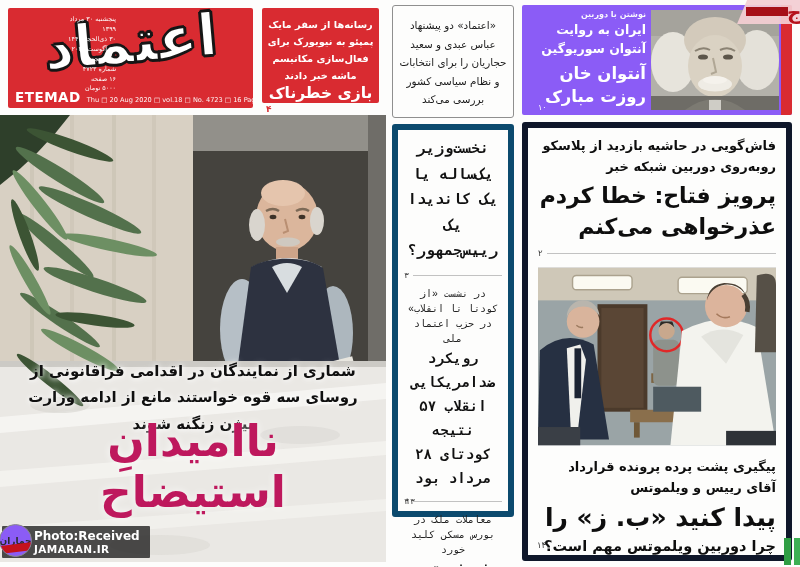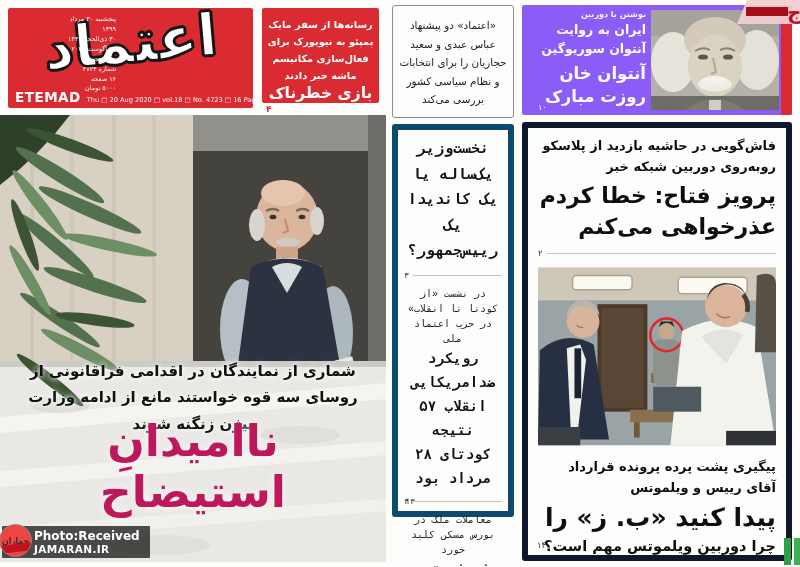--- a/index.html
+++ b/index.html
@@ -94,23 +94,23 @@
     text-shadow:0 0 8px rgba(255,255,255,.8);}
   .lead-deck{position:absolute;left:4%;width:92%;top:378px;direction:rtl;
     text-align:center;font-size:13.5px;font-weight:bold;line-height:1.85;color:#151515;
     text-shadow:0 0 5px #fff,0 0 9px #fff;}
   .watermark{position:absolute;left:2px;bottom:4px;display:flex;align-items:center;z-index:5;}
   .wm-bar{background:rgba(28,28,28,.78);padding:3px 10px 3px 32px;position:relative;
     color:#fff;border-radius:1px;}
   .wm-l1{font-size:12px;font-weight:bold;}
   .wm-l2{font-size:10.5px;font-weight:bold;letter-spacing:.4px;}
   .wm-logo{position:absolute;left:-3px;top:-2px;width:33px;height:33px;border-radius:50%;
-    background:#ef4444;border:1px solid #8a8a8a;overflow:hidden;
+    background:#8b5cf6;border:1px solid #8a8a8a;overflow:hidden;
     display:flex;align-items:center;justify-content:center;
-    font-size:9px;font-weight:bold;color:#2b2b2b;direction:rtl;font-family:Liberation Serif, serif;}
+    font-size:9px;font-weight:bold;color:#2b2b2b;direction:rtl;}
   .wm-ribbon{position:absolute;left:-6px;bottom:4px;width:46px;height:8px;
     background:#c4121c;transform:rotate(-7deg);}
 
   
   .green-corner{position:absolute;right:0;bottom:2px;display:flex;gap:3px;align-items:flex-end;}
   .green-corner i{display:block;width:7px;height:27px;background:#2f9e44;}
   .green-corner i:last-child{height:27px;background:#3db054;width:6px;}
 </style>
 </head>
 <body>

